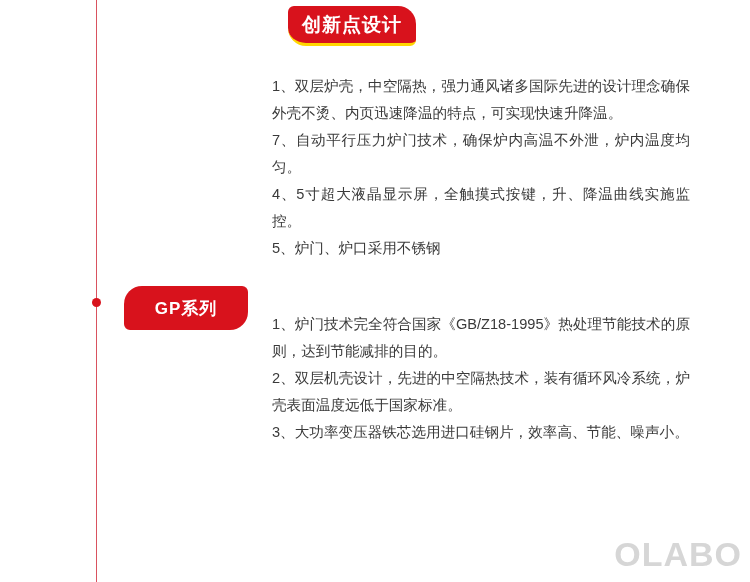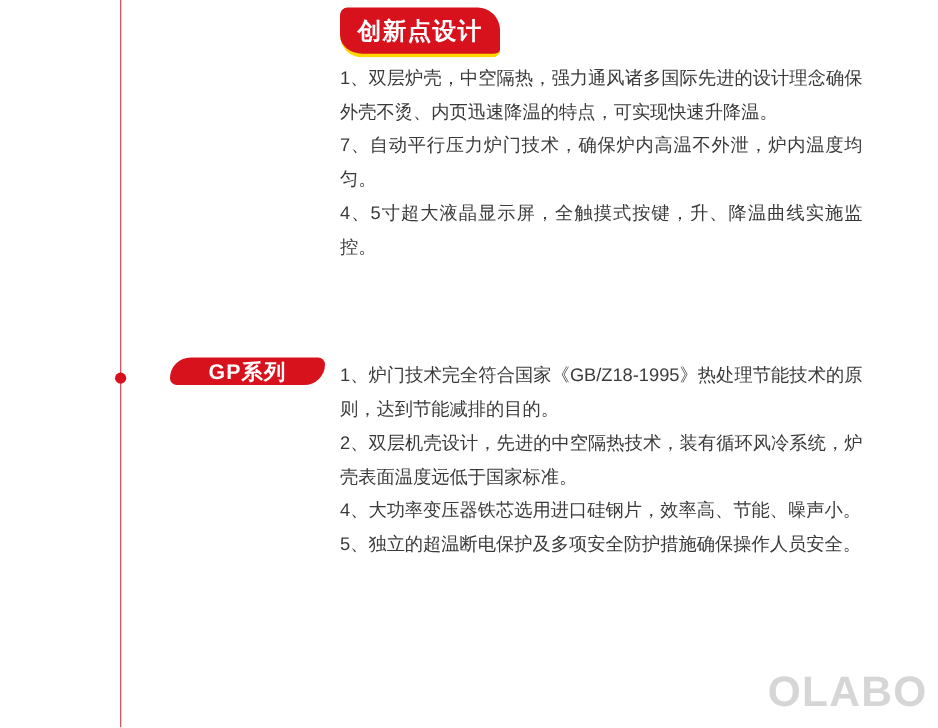--- a/index.html
+++ b/index.html
@@ -45,44 +45,45 @@
     background: #d8121c;
     color: #ffffff;
     font-weight: bold;
     letter-spacing: 1px;
     display: flex;
     align-items: center;
     justify-content: center;
     box-sizing: border-box;
   }
   .tag-top {
-    left: 272px;
+    left: 288px;
     top: 6px;
     width: 128px;
     height: 40px;
     border-radius: 6px 18px 6px 18px;
     font-size: 19px;
     border-bottom: 3px solid #ffd600;
   }
   .tag-series {
-    left: 136px;
+    left: 124px;
     top: 286px;
     width: 124px;
-    height: 22px;
+    height: 44px;
     border-radius: 18px 6px 18px 6px;
     font-size: 17px;
   }
   
   .block {
     position: absolute;
     left: 272px;
     width: 418px;
     font-size: 14.6px;
     line-height: 27px;
     color: #3a3a3a;
+    margin-top: 23px;
   }
   .block-1 { top: 50px; }
   .block-2 { top: 288px; }
   .block p {
     margin: 0;
     text-align: justify;
   }
   
   .watermark {
     position: absolute;
@@ -106,24 +107,24 @@
   <div class="guide-dot"></div>
 
   <div class="tag tag-top">创新点设计</div>
 
   <div class="tag tag-series">GP系列</div>
 
   <div class="block block-1">
     <p>1、双层炉壳，中空隔热，强力通风诸多国际先进的设计理念确保外壳不烫、内页迅速降温的特点，可实现快速升降温。</p>
     <p>7、自动平行压力炉门技术，确保炉内高温不外泄，炉内温度均匀。</p>
     <p>4、5寸超大液晶显示屏，全触摸式按键，升、降温曲线实施监控。</p>
+    <p>5、炉门、炉口采用不锈钢</p>
   </div>
 
   <div class="block block-2">
     <p>1、炉门技术完全符合国家《GB/Z18-1995》热处理节能技术的原则，达到节能减排的目的。</p>
     <p>2、双层机壳设计，先进的中空隔热技术，装有循环风冷系统，炉壳表面温度远低于国家标准。</p>
-    <p>4、大功率变压器铁芯选用进口硅钢片，效率高、节能、噪声小。</p>
-    <p>5、独立的超温断电保护及多项安全防护措施确保操作人员安全。</p>
+    <p>3、大功率变压器铁芯选用进口硅钢片，效率高、节能、噪声小。</p>
   </div>
 
   <div class="watermark">OLABO</div>
 
 </div>
 
 </body></html>

